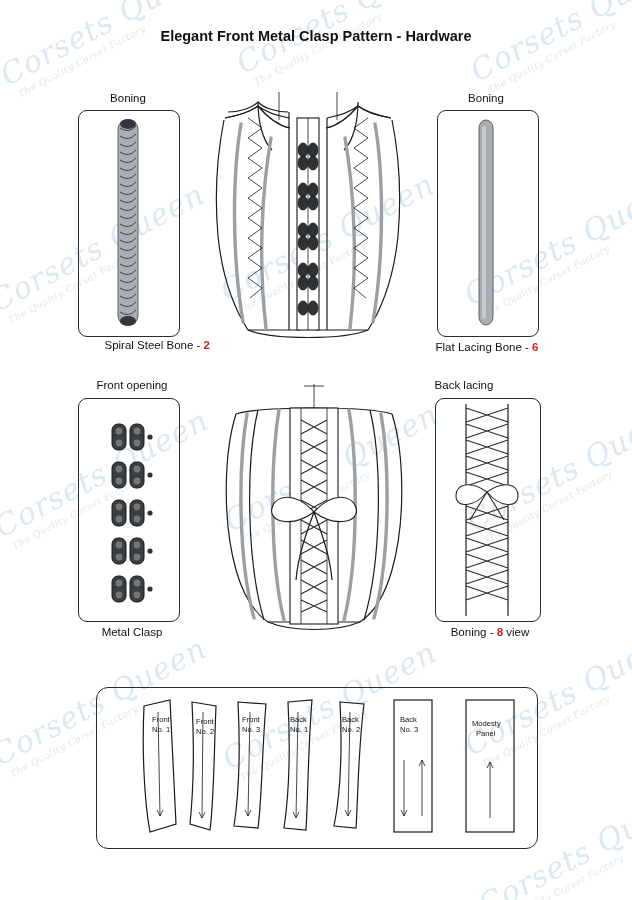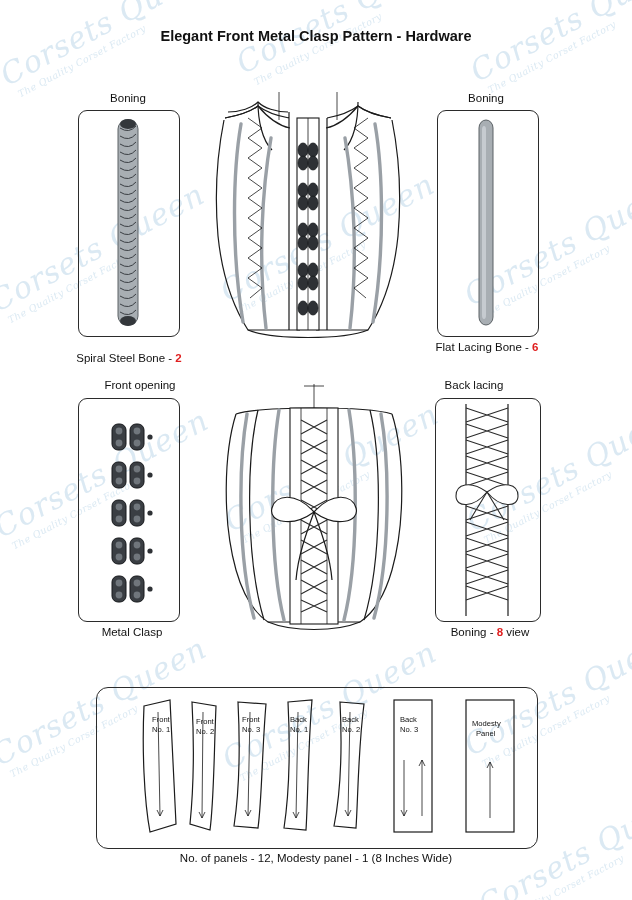--- a/index.html
+++ b/index.html
@@ -147,21 +147,21 @@
                M120 160 q9 6 16 -2 M120 168 q9 6 16 -2 M120 176 q9 6 16 -2 M120 184 q9 6 16 -2
                M120 192 q9 6 16 -2 M120 200 q9 6 16 -2 M120 208 q9 6 16 -2 M120 216 q9 6 16 -2
                M120 224 q9 6 16 -2 M120 232 q9 6 16 -2 M120 240 q9 6 16 -2 M120 248 q9 6 16 -2
                M120 256 q9 6 16 -2 M120 264 q9 6 16 -2 M120 272 q9 6 16 -2 M120 280 q9 6 16 -2
                M120 288 q9 6 16 -2 M120 296 q9 6 16 -2 M120 304 q9 6 16 -2 M120 312 q9 6 16 -2"></path>
     </g>
     <ellipse cx="128" cy="124" rx="8" ry="5" fill="#33373b"></ellipse>
     <ellipse cx="128" cy="321" rx="8" ry="5" fill="#33373b"></ellipse>
   </svg>
 
-  <div class="cap" style="left:48px;top:352px;width:162px;">
+  <div class="cap" style="left:48px;top:339px;width:162px;text-align:right;">
     <span>Spiral Steel Bone - </span><span class="red">2</span>
   </div>
 
   <div class="cap" style="left:430px;top:92px;width:112px;">Boning</div>
   <div class="box" style="left:437px;top:110px;width:100px;height:225px;"></div>
   <svg width="632" height="900">
     <rect x="479" y="120" rx="8" ry="8" width="14" height="205" fill="#a8aeb3" stroke="#5d6367" stroke-width="1"></rect>
     <rect x="482" y="126" rx="4" ry="4" width="4" height="193" fill="#c6cbd0" stroke="none"></rect>
   </svg>
   <div class="cap" style="left:404px;top:341px;width:166px;">
@@ -239,21 +239,21 @@
           <ellipse cx="313" cy="283" rx="5" ry="7" class="dark"></ellipse>
       </g>
       <g>
         <ellipse cx="303" cy="308" rx="5" ry="7" class="dark"></ellipse>
           <ellipse cx="313" cy="308" rx="5" ry="7" class="dark"></ellipse>
       </g>
     </g>
   </svg>
 
 
-  <div class="cap" style="left:80px;top:379px;width:120px;">Front opening</div>
+  <div class="cap" style="left:72px;top:379px;width:120px;">Front opening</div>
   <div class="box" style="left:78px;top:398px;width:100px;height:222px;"></div>
   <svg width="632" height="900">
     <g>
 
       <g>
         <rect x="112" y="424" width="14" height="26" rx="6" fill="#3a3e43" stroke="#17191c"></rect>
         <circle cx="119" cy="431" r="3.4" fill="#70767c"></circle>
           <circle cx="119" cy="443" r="3.4" fill="#70767c"></circle>
         <rect x="130" y="424" width="14" height="26" rx="6" fill="#3a3e43" stroke="#17191c"></rect>
         <circle cx="137" cy="431" r="3.4" fill="#70767c"></circle>
@@ -335,21 +335,21 @@
       <path d="M314 512 C296 492 276 494 272 508 C268 522 292 528 314 512Z" fill="#ffffff"></path>
       <path d="M314 512 C332 492 352 494 356 508 C360 522 336 528 314 512Z" fill="#ffffff"></path>
       <path d="M314 512 C306 534 298 556 296 580"></path>
       <path d="M314 512 C322 534 330 556 332 580"></path>
     </g>
 
     <path class="ink-thin" d="M314 384 L314 408"></path>
     <line class="ink-thin" x1="304" y1="386" x2="324" y2="386"></line>
   </svg>
 
-  <div class="cap" style="left:414px;top:379px;width:120px;">Back lacing</div>
+  <div class="cap" style="left:404px;top:379px;width:120px;">Back lacing</div>
   <div class="box" style="left:435px;top:398px;width:104px;height:222px;"></div>
   <svg width="632" height="900">
     <line class="ink" x1="466" y1="404" x2="466" y2="616"></line>
     <line class="ink" x1="508" y1="404" x2="508" y2="616"></line>
     <g class="lace">
       <path d="M466 408 L508 422 M508 408 L466 422
                M466 424 L508 438 M508 424 L466 438
                M466 440 L508 454 M508 440 L466 454
                M466 456 L508 470 M508 456 L466 470
                M466 472 L508 486 M508 472 L466 486"></path>
@@ -412,15 +412,14 @@
     <text class="panel-txt" x="290" y="722">Back</text>
     <text class="panel-txt" x="290" y="732">No. 1</text>
     <text class="panel-txt" x="342" y="722">Back</text>
     <text class="panel-txt" x="342" y="732">No. 2</text>
     <text class="panel-txt" x="400" y="722">Back</text>
     <text class="panel-txt" x="400" y="732">No. 3</text>
     <text class="panel-txt" x="472" y="726">Modesty</text>
     <text class="panel-txt" x="476" y="736">Panel</text>
   </svg>
 
-  <div class="cap" style="left:136px;top:852px;width:360px;">No. of panels - 12, Modesty panel - 1 (8 Inches Wide)</div>
 
 </div>
 
 </body></html>

